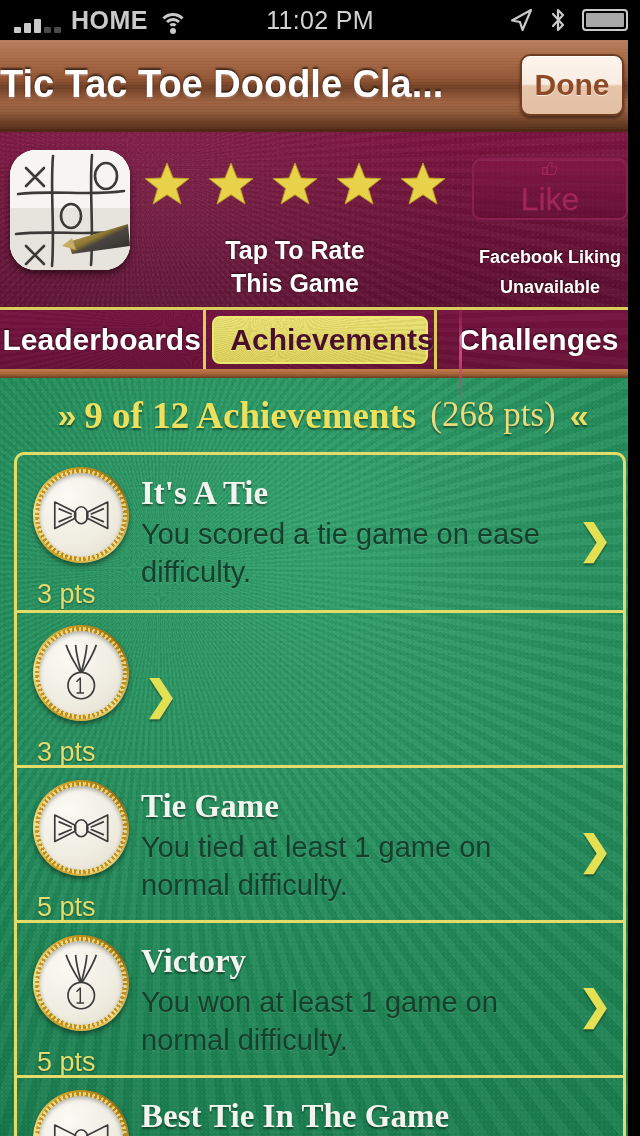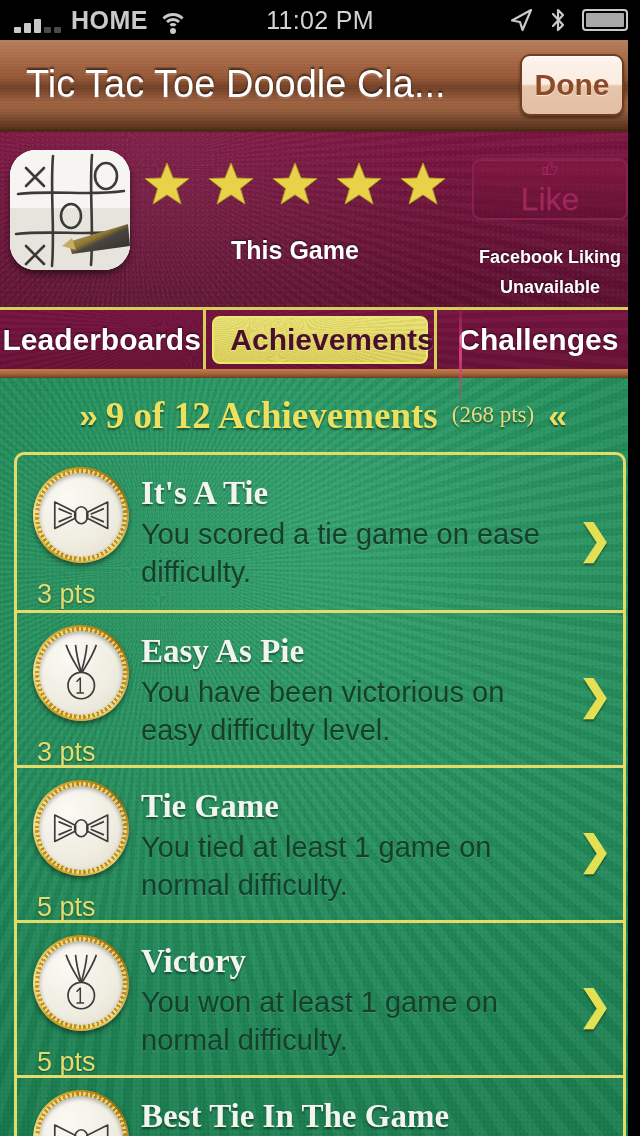--- a/index.html
+++ b/index.html
@@ -49,22 +49,22 @@
         rgba(255,255,255,.16) 0%, rgba(255,255,255,.05) 22%,
         rgba(0,0,0,.06) 45%, rgba(0,0,0,.18) 52%,
         rgba(255,255,255,.05) 70%, rgba(0,0,0,.30) 100%),
       repeating-linear-gradient(to bottom,
         rgba(0,0,0,.05) 0px, rgba(0,0,0,0) 1px, rgba(255,255,255,.04) 2px, rgba(0,0,0,0) 3px),
       linear-gradient(to bottom, #a9663f 0%, #9e5c38 40%, #8b4e2e 55%, #a1603a 80%, #7d4527 100%);
     border-bottom: 3px solid #4e2a16;
     display: flex; align-items: center;
   }
   .title-text {
-    flex: 1; padding-left: 26px; padding-right: 8px;
-    font-size: 38px; font-weight: normal; color: #fff;
+    flex: 1; padding-right: 8px;
+    font-size: 38px; font-weight: bold; color: #fff;
     text-shadow: 0 -2px 2px rgba(0,0,0,.6), 0 2px 1px rgba(255,255,255,.15);
     white-space: nowrap; overflow: hidden;
   }
   .done-btn {
     margin-right: 16px; width: 104px; height: 62px; border-radius: 10px;
     border: 2px solid #6e3d22;
     background: linear-gradient(to bottom, #fdf4ed 0%, #f9ece2 48%, #e6c5ab 52%, #e3bfa3 100%);
     box-shadow: inset 0 1px 0 rgba(255,255,255,.9), 0 2px 3px rgba(0,0,0,.45);
     display: flex; align-items: center; justify-content: center;
     font-size: 30px; font-weight: bold; color: #8d4a26;
@@ -176,21 +176,21 @@
     height: 74px; display:flex; align-items:center; justify-content:center; gap: 14px;
     padding: 0 14px;
   }
   .ach-header .chev { color: #eadf5e; font-size: 34px; font-weight: bold;
                       text-shadow: 0 2px 2px rgba(0,0,0,.45); letter-spacing: -6px; }
   .ach-title {
     font-family: "Liberation Serif", serif; font-size: 37px; font-weight: bold;
     color: #ece15f; text-shadow: 0 2px 2px rgba(0,0,0,.45);
   }
   .ach-pts {
-    font-family: "Liberation Serif", serif; font-size: 23px; color: #e8dc7f;
+    font-family: "Liberation Serif", serif; font-size: 35px; color: #e8dc7f;
     text-shadow: 0 2px 2px rgba(0,0,0,.45);
   }
 
   .ach-list {
     position: relative; z-index: 2;
     margin: 0 14px; border: 3px solid #e4dc6a; border-radius: 10px; border-bottom: none;
     background: rgba(255,255,255,.015);
   }
   .ach-row { position: relative; display: flex; align-items: flex-start; height: 155px; padding: 12px 0 0 0; }
   .ach-row + .ach-row { border-top: 3px solid #e4dc6a; }
@@ -316,20 +316,21 @@
             <path d="M12 1.5 L15 9 L23 9.3 L16.7 14.3 L19 22 L12 17.4 L5 22 L7.3 14.3 L1 9.3 L9 9 Z" fill="#e8d24a" stroke="#b79d26" stroke-width=".5"></path>
           </svg>
         <svg class="star" viewBox="0 0 24 24">
             <path d="M12 1.5 L15 9 L23 9.3 L16.7 14.3 L19 22 L12 17.4 L5 22 L7.3 14.3 L1 9.3 L9 9 Z" fill="#e8d24a" stroke="#b79d26" stroke-width=".5"></path>
           </svg>
         <svg class="star" viewBox="0 0 24 24">
             <path d="M12 1.5 L15 9 L23 9.3 L16.7 14.3 L19 22 L12 17.4 L5 22 L7.3 14.3 L1 9.3 L9 9 Z" fill="#e8d24a" stroke="#b79d26" stroke-width=".5"></path>
           </svg>
       </div>
       <div class="tap-rate">
+        <div>Tap To Rate</div>
         <div>This Game</div>
       </div>
     </div>
 
     <div class="divider-v"></div>
 
     <div class="like-col">
       <div class="like-btn">
         <svg class="thumb" viewBox="0 0 32 32">
           <path d="M11 14 L16 4 C19 3.5 20.5 5.5 19.5 9 L18.5 12.5 L27 12.5 C29 12.5 29.5 14.5 28.5 16 L25.5 25 C25 27 24 27.5 22 27.5 L11 27.5 Z" fill="none" stroke="#a3265a" stroke-width="1.9" stroke-linejoin="round"></path>
@@ -404,24 +405,20 @@
                   <path d="M48 2 C44 14, 37 24, 33 31"></path>
                   <path d="M38 2 C37 14, 34 24, 32 31"></path>
                   <circle cx="32" cy="45" r="14"></circle>
                   <path d="M27 41 L31 37 L31 53 M27 53 L35 53" stroke-width="1.6"></path>
                 </g>
               </svg>
             </div>
           </div>
           <div class="pts">3 pts</div>
         </div>
-        <div class="ach-text">
-          <div class="ach-name">Easy As Pie</div>
-          <div class="ach-desc">You have been victorious on easy difficulty level.</div>
-        </div>
         <div class="row-chevron">❯</div>
       </div>
 
       <div class="ach-row">
         <div class="badge-wrap">
           <div class="badge">
             <div class="badge-inner">
               <svg viewBox="0 0 64 44">
                 <g fill="none" stroke="#3c3c3c" stroke-width="1.8" stroke-linejoin="round">
                   <path d="M4 8 L26 19 L26 25 L4 36 Z"></path>

